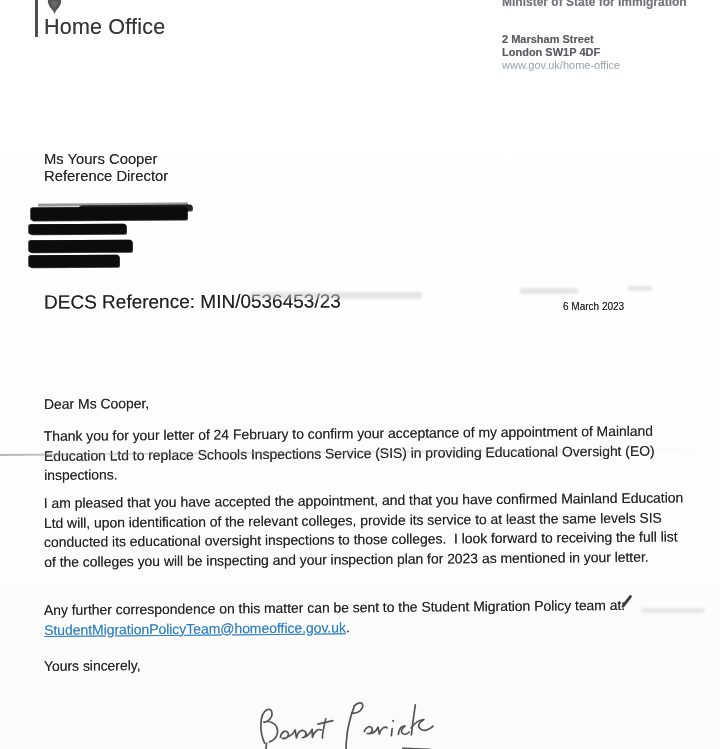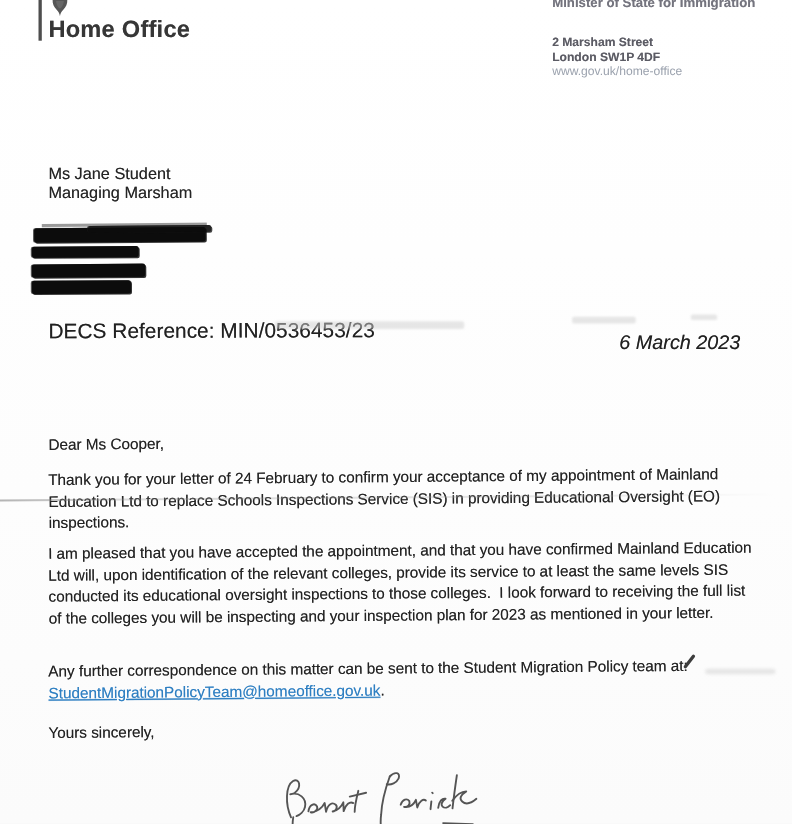--- a/index.html
+++ b/index.html
@@ -8,21 +8,21 @@
     width:720px;height:749px;
     margin:0 auto;
     background:linear-gradient(180deg,#ffffff 0%,#fdfdfd 60%,#fbfbfb 100%);
     overflow:hidden;
     font-family:"Liberation Sans","DejaVu Sans",sans-serif;
     color:#262626;
   }
   
   .logo-bar{position:absolute;left:35px;top:0;width:3px;height:37px;background:#4e4e4e;}
   .crest{position:absolute;left:45px;top:0;width:19px;height:16px;}
-  .logo-text{position:absolute;left:44px;top:15px;font-size:21.5px;font-weight:700;
+  .logo-text{position:absolute;left:44px;top:15px;font-size:21.5px;font-weight:400;
     color:#363636;letter-spacing:.2px;text-shadow:0 0 .5px rgba(50,50,50,.55);}
   .hdr-right{position:absolute;left:502px;top:-4px;width:220px;}
   .minister{font-size:12px;font-weight:700;color:#74747e;line-height:13px;
     text-shadow:0 0 .5px rgba(110,110,120,.5);}
   .addr{font-size:11px;font-weight:700;color:#5b5b64;line-height:12.5px;
     text-shadow:0 0 .4px rgba(90,90,100,.5);}
   .addr.first{margin-top:24px;}
   .website{font-size:11px;font-weight:400;color:#9aa1ad;line-height:12.5px;margin-top:1px;}
   
   .recipient{position:absolute;left:44px;top:151px;font-size:14.8px;line-height:16.8px;
@@ -34,22 +34,22 @@
     opacity:.55;filter:blur(.4px);transform:rotate(-.5deg);}
   .r1{left:31px;top:207px;width:156px;height:13px;}
   .r1b{left:80px;top:205px;width:112px;height:6px;opacity:.9;}
   .r2{left:29px;top:224px;width:97px;height:10px;}
   .r3{left:29px;top:240px;width:103px;height:12px;}
   .r4{left:29px;top:255px;width:90px;height:12px;}
   
   .ref-row{position:absolute;left:44px;top:291px;font-size:19px;color:#212121;
     text-shadow:0 0 .5px rgba(40,40,40,.6);transform:rotate(-.2deg);}
   .ref-label{display:inline-block;min-width:106px;}
-  .date{position:absolute;left:563px;top:301px;font-size:18px;color:#212121;
-    text-shadow:0 0 .5px rgba(40,40,40,.6);font-style:italic;}
+  .date{position:absolute;left:563px;top:301px;font-size:10px;color:#212121;
+    text-shadow:0 0 .5px rgba(40,40,40,.6);}
   
   .bodytext{position:absolute;left:44px;width:645px;font-size:14px;line-height:19.6px;
     letter-spacing:-.05px;color:#232323;text-shadow:0 0 .5px rgba(40,40,40,.6);
     white-space:pre-wrap;transform:rotate(-.5deg);transform-origin:left center;}
   .salutation{top:395px;}
   .p1{top:427px;}
   .p2{top:494px;}
   .p3{top:601px;}
   .closing{top:657px;}
   .email-link{color:#2e7fc2;text-decoration:underline;text-shadow:0 0 .5px rgba(46,127,194,.55);}
@@ -81,22 +81,22 @@
   <div class="logo-text">Home Office</div>
 
   <div class="hdr-right">
     <div class="minister">Minister of State for Immigration</div>
     <div class="addr first">2 Marsham Street</div>
     <div class="addr">London SW1P 4DF</div>
     <div class="website">www.gov.uk/home-office</div>
   </div>
 
   <div class="recipient">
-    <div>Ms Jane Student</div>
-    <div>Managing Marsham</div>
+    <div>Ms Yours Cooper</div>
+    <div>Reference Director</div>
   </div>
 
   <div class="redact-ghost"></div>
   <div class="redact r1"></div>
   <div class="redact r1b"></div>
   <div class="redact r2"></div>
   <div class="redact r3"></div>
   <div class="redact r4"></div>
 
   <div class="ref-row">

